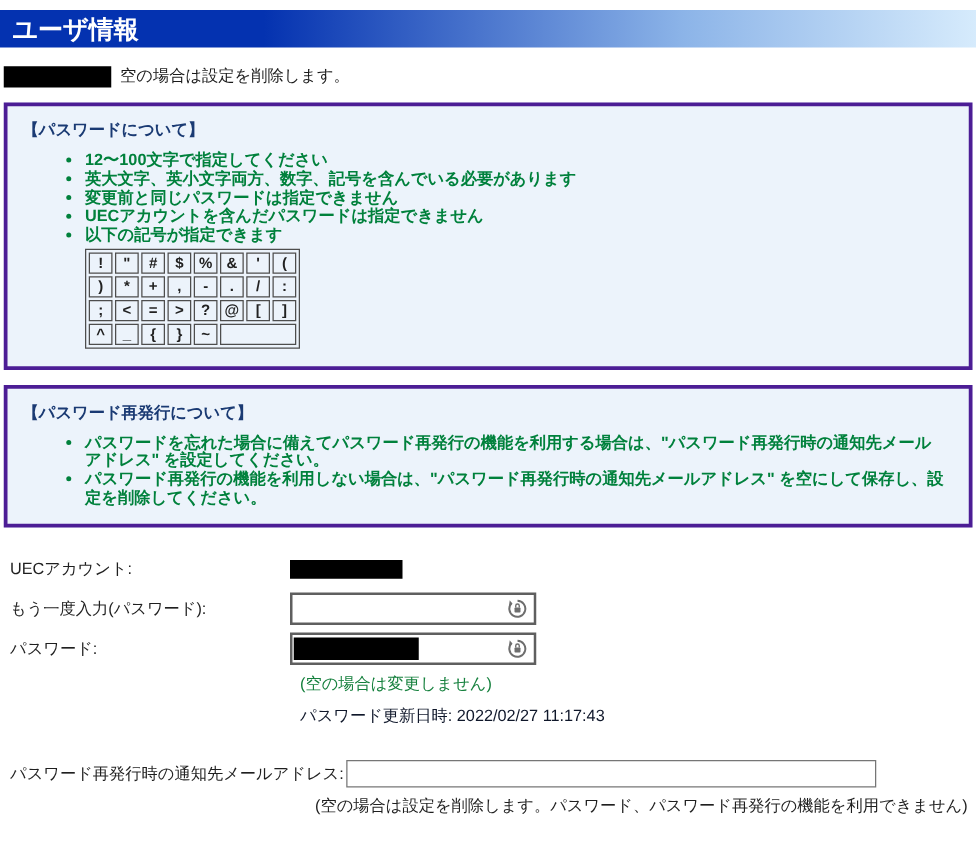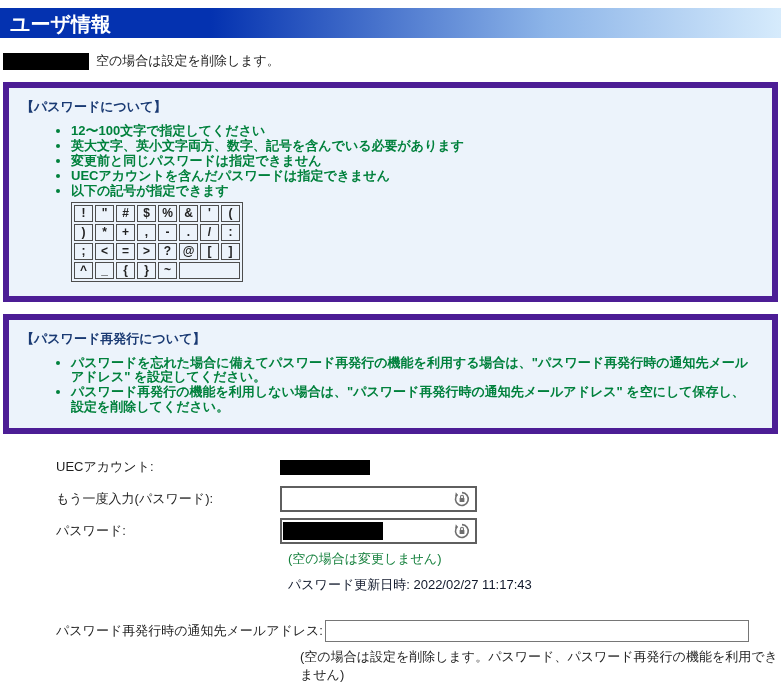--- a/index.html
+++ b/index.html
@@ -13,39 +13,39 @@
     margin-top:8px;height:30px;line-height:32px;
     background:linear-gradient(90deg,#0432b0 0%,#0432b0 27%,#8cb4e8 70%,#d6ebfc 100%);
     color:#ffffff;font-weight:bold;font-size:20px;padding-left:10px;box-sizing:border-box;
   }
   
   .intro{margin:14px 0 12px 3px;display:flex;align-items:center;}
   .redact{background:#000;display:inline-block;}
   .name-redact{width:86px;height:17px;margin-right:7px;}
   
   .info-box{
-    margin:0 3px 12px 3px;border:6px solid #4c1d95;background:#ecf3fb;
+    margin:0 3px 12px 3px;border:3px solid #4c1d95;background:#ecf3fb;
     padding:8px 20px 12px 10px;box-sizing:border-box;
   }
   .box-heading{color:#1a3a73;font-weight:bold;margin:2px 0 2px 2px;}
   .green-bullets{
     margin:8px 0 2px 0;padding-left:52px;color:#00813c;font-weight:bold;
     line-height:14.5px;
   }
   .green-bullets li{margin:0 0 0.5px 0;}
   
   .symbol-table{
     margin:3px 0 2px 52px;border:1px solid #4d4d4d;border-spacing:2px;border-collapse:separate;
   }
   .symbol-table td{
     border:1px solid #4d4d4d;min-width:13px;height:15px;padding:0 2px;
     text-align:center;font-weight:bold;font-size:12px;color:#222;
   }
   
-  .form{margin-top:24px;padding-left:48px;}
+  .form{margin-top:24px;}
   .form-row{display:flex;align-items:center;margin-bottom:6px;}
   .form-label{width:232px;padding-left:8px;box-sizing:border-box;flex:none;color:#1f1f1f;}
   .uec-redact{width:90px;height:15px;margin-top:1px;}
   .pw-wrap{position:relative;display:inline-block;}
   .pw-input{
     width:197px;height:26px;border:2px solid #5f5f5f;box-sizing:border-box;
     font-size:13px;padding:2px 24px 2px 4px;outline:none;background:#fff;
   }
   .pw-redact{position:absolute;left:3px;top:4px;width:100px;height:18px;background:#000;}
   .pw-icon{position:absolute;right:7px;top:5px;width:16px;height:16px;}

